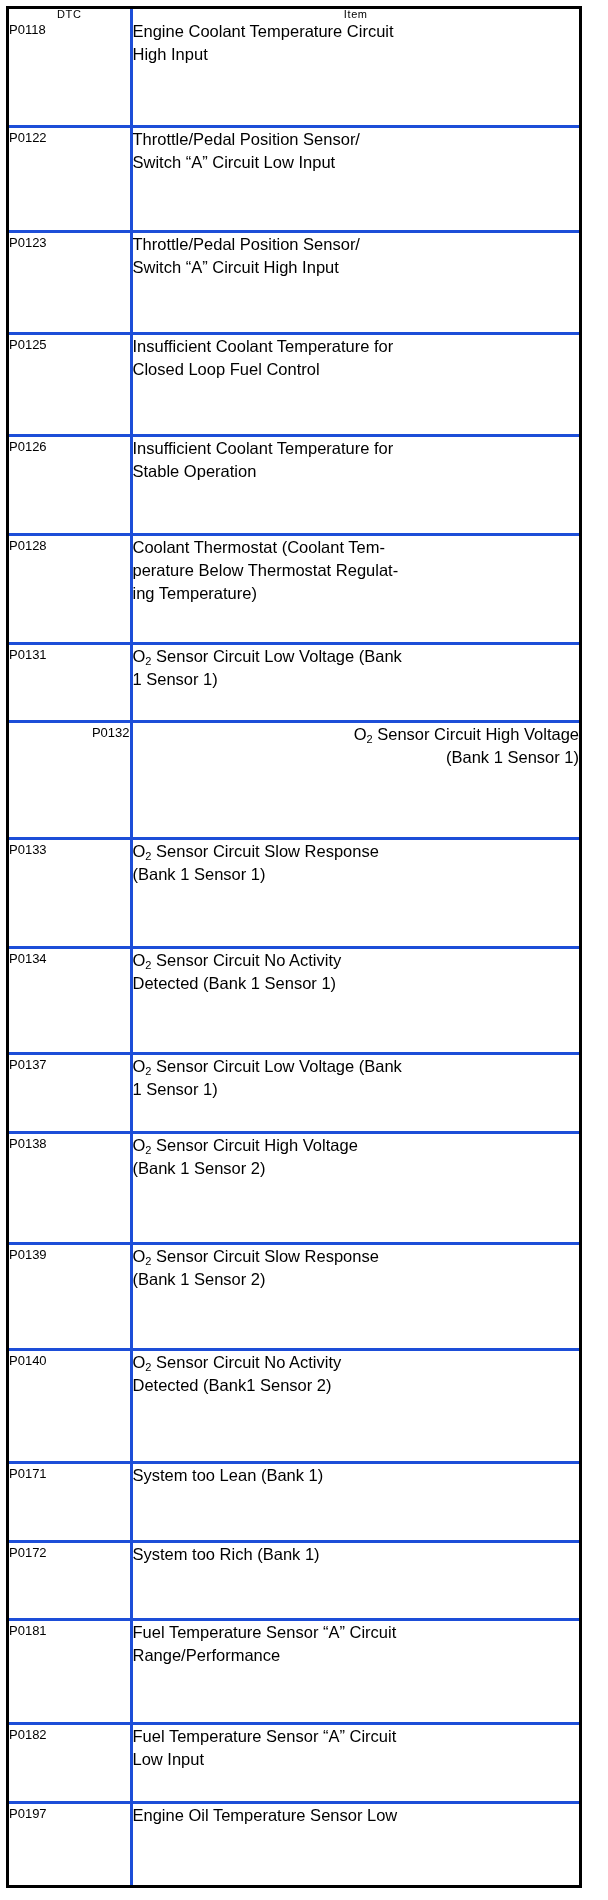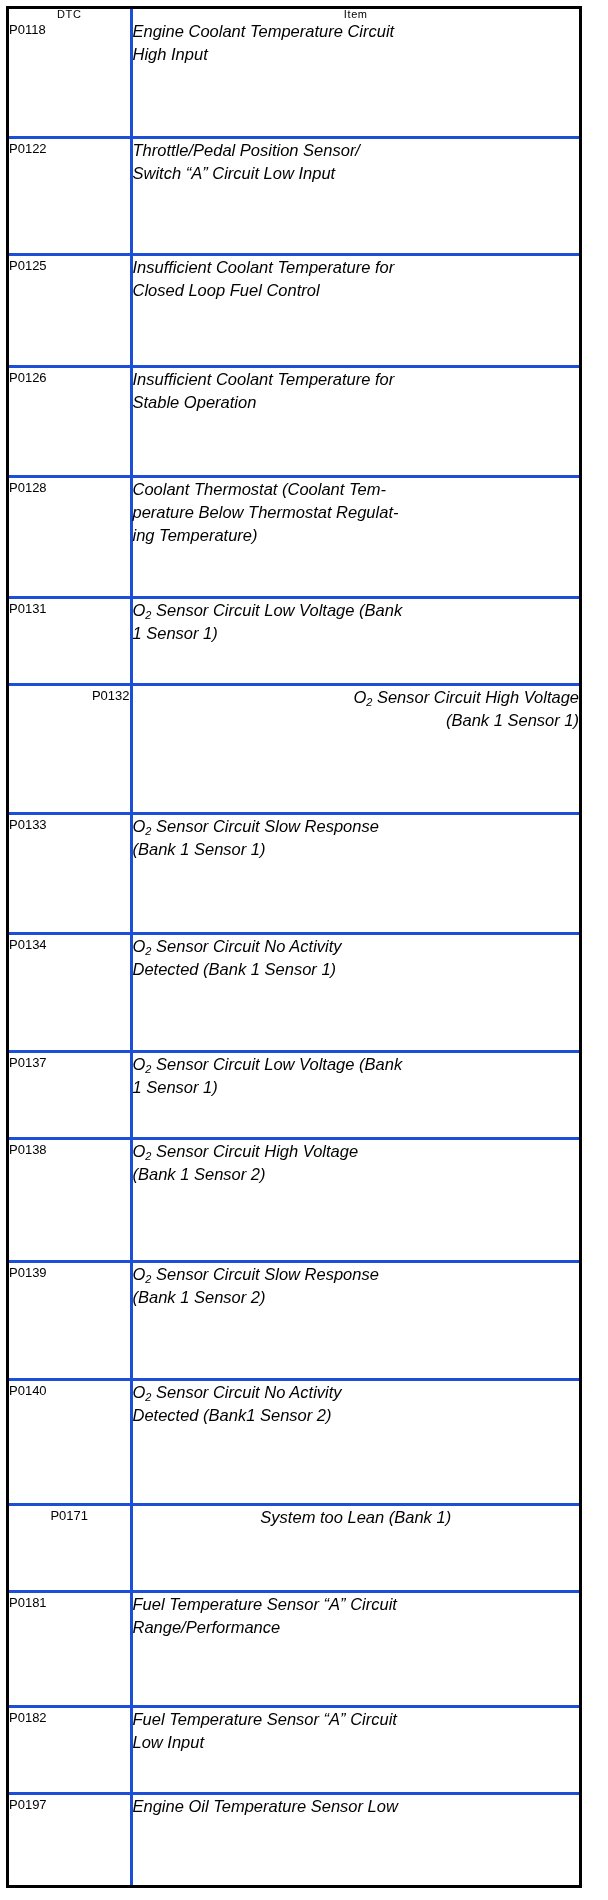--- a/index.html
+++ b/index.html
@@ -64,21 +64,20 @@
   .code-cell {
     font-size: 13px;
     line-height: 20px;
     padding: 5px 0 4px 7px;
     white-space: nowrap;
   }
   .item-cell {
     font-size: 16.5px;
     line-height: 23px;
     padding: 4px 6px 4px 8px;
-    font-style: italic;
   }
   .item-cell .line {
     display: block;
     white-space: pre;
   }
   .item-cell sub {
     font-size: 11px;
     vertical-align: baseline;
     position: relative;
     top: 3px;
@@ -108,20 +107,27 @@
             <span class="line">High Input</span>
           </td>
         </tr>
         <tr style="height: 87px;">
           <td class="code-cell">P0122</td>
           <td class="item-cell">
             <span class="line">Throttle/Pedal Position Sensor/</span>
             <span class="line">Switch “A” Circuit Low Input</span>
           </td>
         </tr>
+        <tr style="height: 84px;">
+          <td class="code-cell">P0123</td>
+          <td class="item-cell">
+            <span class="line">Throttle/Pedal Position Sensor/</span>
+            <span class="line">Switch “A” Circuit High Input</span>
+          </td>
+        </tr>
         <tr style="height: 84px; margin-left: 12px;">
           <td class="code-cell">P0125</td>
           <td class="item-cell">
             <span class="line">Insufficient Coolant Temperature for</span>
             <span class="line">Closed Loop Fuel Control</span>
           </td>
         </tr>
         <tr style="height: 82px;">
           <td class="code-cell">P0126</td>
           <td class="item-cell">
@@ -186,24 +192,30 @@
             <span class="line">(Bank 1 Sensor 2)</span>
           </td>
         </tr>
         <tr style="height: 93px;">
           <td class="code-cell">P0140</td>
           <td class="item-cell">
             <span class="line">O<sub>2</sub> Sensor Circuit No Activity</span>
             <span class="line">Detected (Bank1 Sensor 2)</span>
           </td>
         </tr>
-        <tr style="height: 65px; text-align: center;">
+        <tr style="height: 65px;">
           <td class="code-cell">P0171</td>
           <td class="item-cell">
             <span class="line">System too Lean (Bank 1)</span>
+          </td>
+        </tr>
+        <tr style="height: 65px;">
+          <td class="code-cell">P0172</td>
+          <td class="item-cell">
+            <span class="line">System too Rich (Bank 1)</span>
           </td>
         </tr>
         <tr style="height: 86px;">
           <td class="code-cell">P0181</td>
           <td class="item-cell">
             <span class="line">Fuel Temperature Sensor “A” Circuit</span>
             <span class="line">Range/Performance</span>
           </td>
         </tr>
         <tr style="height: 65px;">

